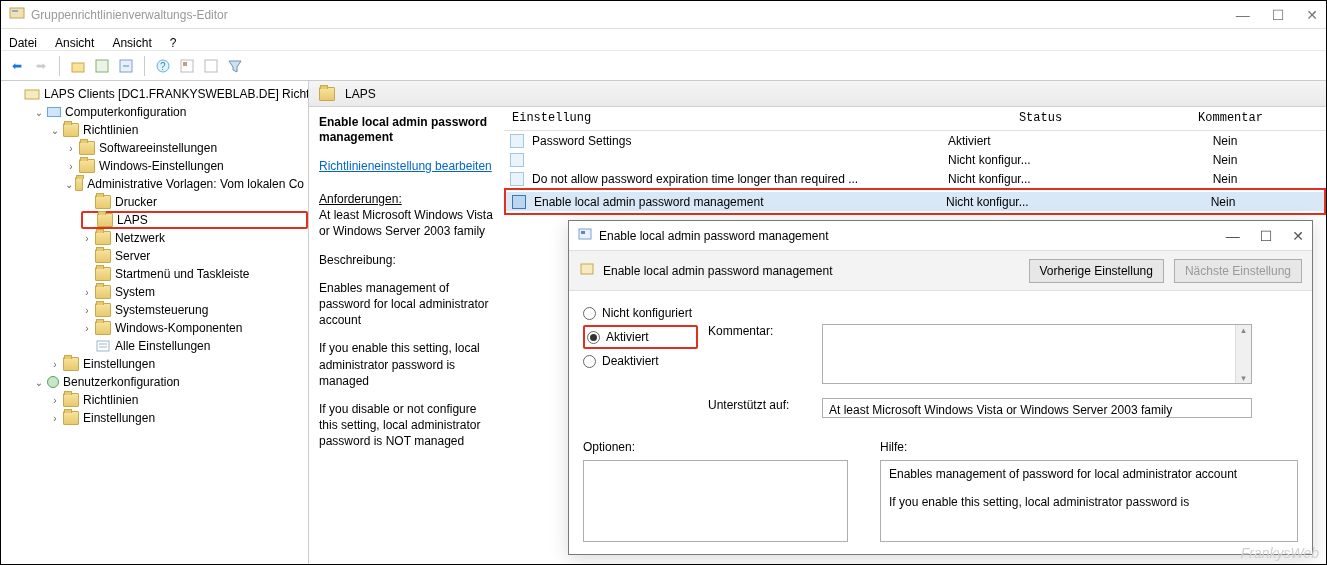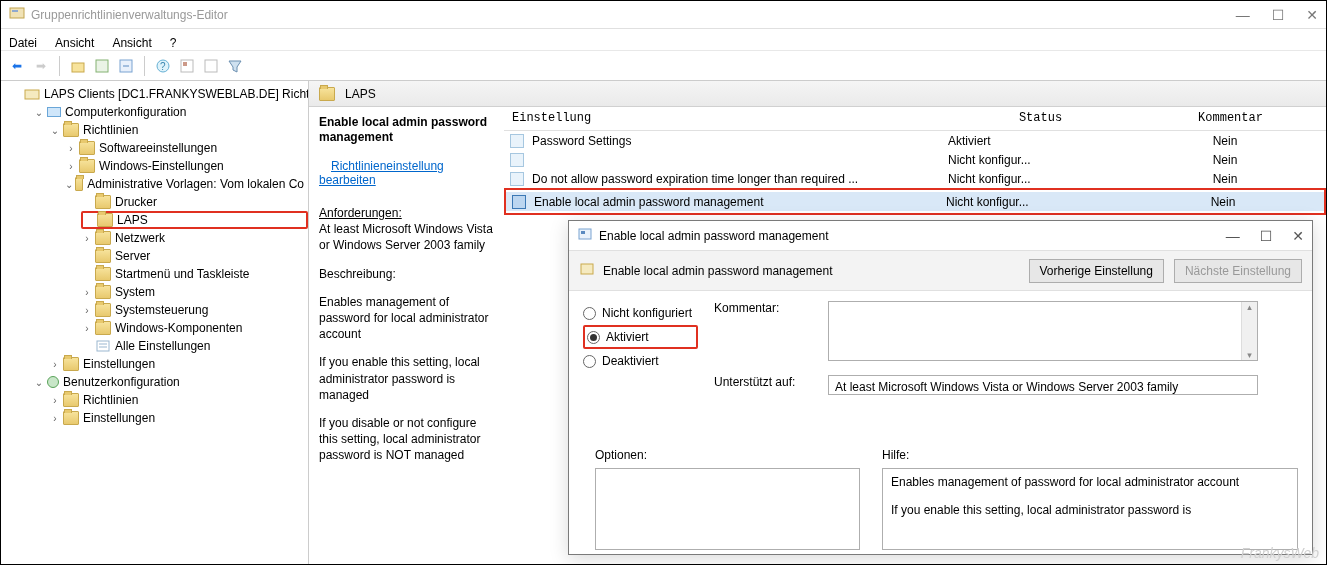--- a/index.html
+++ b/index.html
@@ -28,21 +28,21 @@
 .folder { background: linear-gradient(#f7e39c,#e8c96e); border: 1px solid #c9a94d; border-radius: 1px; position: relative; }
 .folder:before { content:""; position:absolute; top:-3px; left:0; width:6px; height:3px; background:#e8c96e; border:1px solid #c9a94d; border-bottom:none;}
 .pc { background: #cfe6fa; border: 1px solid #6aa6d8; width:14px; height:10px;}
 .user { background: #c8e6c8; border:1px solid #5aa35a; border-radius: 50%; width:12px; height:12px;}
 .hl-red { border: 2px solid #e03020; border-radius: 2px; }
 .contentpane { flex: 1; display: flex; flex-direction: column; min-width: 0; position: relative; }
 .content-hdr { height: 26px; background: linear-gradient(#f5f5f5,#eaeaea); border-bottom: 1px solid #d0d0d0; display: flex; align-items: center; padding: 0 10px; gap: 8px;}
 .content-body { flex: 1; display: flex; min-height: 0; }
 .detailpane { width: 195px; padding: 8px 10px; font-size: 12px; }
 .detailpane .dtitle { font-weight: 700; margin-bottom: 14px; line-height: 1.25; }
-.detailpane a { color: #0066cc; text-decoration: underline; margin-left: 12px; }
+.detailpane a { color: #0066cc; text-decoration: underline; }
 .detailpane p { margin-top: 12px; line-height: 1.35; }
 .listpane { flex: 1; position: relative; }
 .listhdr { display: flex; height: 24px; border-bottom: 1px solid #e0e0e0; }
 .listhdr .col { padding: 4px 8px; border-right: 1px solid transparent; font-family: Liberation Mono, monospace; }
 .col-s { flex: 1; }
 .col-st { width: 190px; text-align: center; }
 .col-k { width: 190px; text-align: center; }
 .lrow { display: flex; align-items: center; height: 19px; padding: 0 6px; }
 .lrow .cell-s { flex: 1; display: flex; align-items: center; gap: 8px; }
 .lrow .cell-st { width: 190px; padding-left: 8px;}
@@ -54,32 +54,32 @@
 .piw.sel { border-color:#3b78b5; background:#bcd6f0;}
 
 .dialog { position: absolute; left: 568px; top: 220px; width: 745px; height: 335px; border: 1px solid #7a7a7a; background: #fff; box-shadow: 0 4px 18px rgba(0,0,0,0.15); display: flex; flex-direction: column; }
 .dtitlebar { height: 30px; display: flex; align-items: center; padding: 0 8px; border-bottom: 1px solid #e0e0e0; }
 .dtitlebar .title2 { flex: 1; font-size: 12px; }
 .dwinbtns { display: flex; gap: 20px; font-size: 14px; color: #555;}
 .dsubbar { height: 40px; display: flex; align-items: center; padding: 0 10px; gap: 10px; background: #f3f3f3; border-bottom: 1px solid #e0e0e0;}
 .dsubbar .lefttxt { flex: 1; display: flex; align-items: center; gap: 8px;}
 .btn { border: 1px solid #adadad; background: #e7e7e7; padding: 4px 10px; font-size: 12px; }
 .btn.dis { color: #999; }
-.dbody { flex: 1; display: flex; padding: 10px 14px; gap: 16px; }
+.dbody { flex: 1; display: flex; padding: 10px 14px; gap: 10px; }
 .radios { width: 115px; }
 .rrow { display: flex; align-items: center; height: 24px; gap: 6px;}
 .radio { width:13px; height:13px; border:1px solid #666; border-radius:50%; display:inline-flex; align-items:center; justify-content:center;}
 .radio.on:after { content:""; width:7px; height:7px; background:#333; border-radius:50%;}
-.midcol { flex: 1; }
+.midcol { flex: 1; margin-top: 23px; }
 .lbl { font-size: 12px; }
 .textbox { border: 1px solid #aeaeae; background: #fff; font-size: 12px; padding: 4px 6px; }
 .tb-k { width: 430px; height: 60px; overflow: auto; position: relative;}
 .tb-u { width: 430px; height: 20px; }
 .scrollhint { position:absolute; right:0; top:0; bottom:0; width:16px; background:#f0f0f0; border-left:1px solid #ddd; display:flex; flex-direction:column; justify-content:space-between; align-items:center; color:#888; font-size:9px;}
-.drow2 { display:flex; gap:22px; padding: 6px 14px 4px; align-items:flex-start;margin-left:12px;}
+.drow2 { display:flex; gap:32px; padding: 6px 14px 12px; align-items:flex-start;}
 .opts { width: 265px; }
 .help { flex: 1; }
 .bigbox { border:1px solid #aeaeae; height: 82px; padding: 6px 8px; font-size:12px; overflow:hidden;}
 .watermark { position:absolute; right:8px; bottom:4px; color:#d0d0d0; font-size:14px; font-style:italic; pointer-events:none;}
 </style>
 </head>
 <body>
 
 <div class="window">
 

